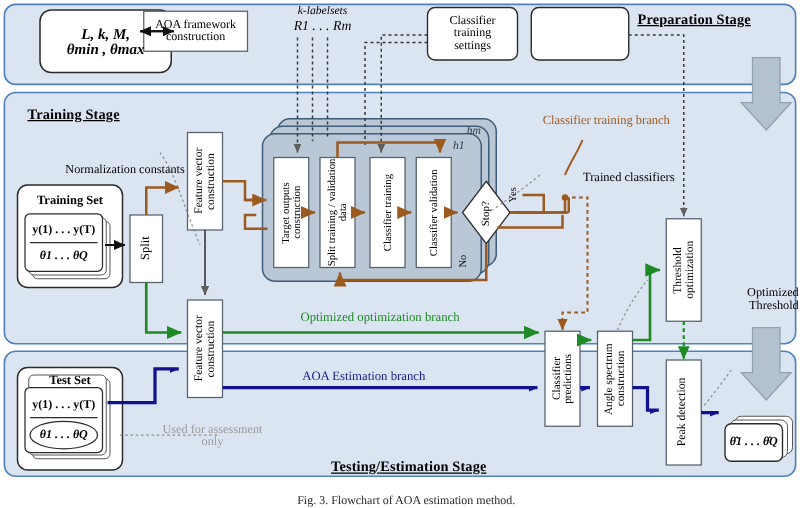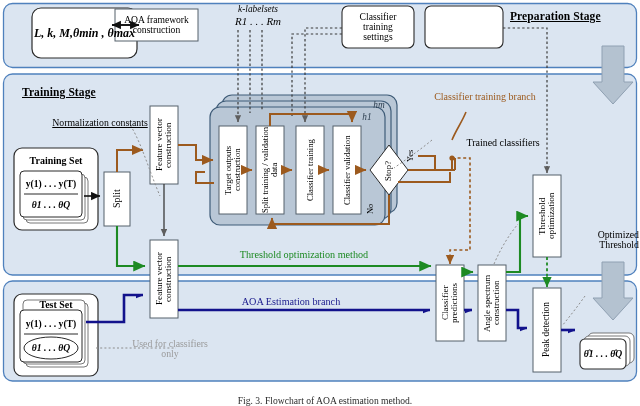--- a/index.html
+++ b/index.html
@@ -201,36 +201,36 @@
       <path d="M128,122 C140,138 148,168 160,196"></path>
       <path d="M432,140 C420,150 408,158 394,168"></path>
       <path d="M494,264 C500,250 508,236 518,224"></path>
       <path d="M585,296 C578,306 570,316 562,326"></path>
       <path d="M96,348 L176,348"></path>
     </g>
   </svg>
 
   <div class="lbl stagetitle" style="left:510px;top:8px;width:124px;height:18px;justify-content:flex-start;">Preparation Stage</div>
 
-  <div class="lbl plain" style="left:32px;top:8px;width:105px;height:50px;">
+  <div class="lbl plain" style="left:32px;top:8px;width:105px;height:50px;flex-direction:column;">
     <span style="font-style:italic;font-weight:bold;font-size:12px;">L, k, M,</span>
     <span style="font-style:italic;font-weight:bold;font-size:12px;">θmin , θmax</span>
   </div>
 
   <div class="lbl plain" style="left:115px;top:9px;width:83px;height:32px;font-size:9.6px;padding:0 2px;">AOA framework construction</div>
 
   <div class="lbl small" style="left:208px;top:3px;width:100px;height:13px;font-style:italic;">k-labelsets</div>
   <div class="lbl small" style="left:208px;top:15px;width:100px;height:14px;font-style:italic;font-size:11px;">R1 . . . Rm</div>
 
   <div class="lbl plain" style="left:342px;top:6px;width:72px;height:42px;font-size:9.6px;padding:0 13px;">Classifier training settings</div>
 
 
   <div class="lbl stagetitle" style="left:22px;top:84px;width:120px;height:18px;justify-content:flex-start;">Training Stage</div>
 
-  <div class="lbl plain" style="left:48px;top:108px;width:104px;height:30px;font-size:9.8px;text-decoration:underline;">Normalization constants</div>
+  <div class="lbl plain" style="left:48px;top:121px;width:104px;height:30px;font-size:9.8px;">Normalization constants</div>
 
   <div class="lbl" style="left:14px;top:150px;width:84px;height:22px;flex-direction:column;">
     <span class="bld" style="font-size:10px;line-height:1.05;">Training Set</span>
   </div>
   <div class="lbl" style="left:20px;top:174px;width:62px;height:20px;font-size:9.6px;font-weight:bold;">y(1) . . . y(T)</div>
   <div class="lbl" style="left:20px;top:195px;width:62px;height:20px;font-size:9.6px;font-weight:bold;font-style:italic;">θ1 . . . θQ</div>
 
   <div class="lbl vert plain" style="left:104px;top:172px;width:26px;height:54px;font-size:10px;">Split</div>
 
   <div class="lbl vert plain" style="left:150px;top:106px;width:28px;height:78px;font-size:9.2px;">Feature vector construction</div>
@@ -246,34 +246,35 @@
   <div class="lbl vert" style="left:333px;top:126px;width:28px;height:88px;font-size:8.6px;">Classifier validation</div>
 
   <div class="lbl vert" style="left:375px;top:152px;width:28px;height:38px;font-size:8.8px;">Stop?</div>
   <div class="lbl vert tiny" style="left:404px;top:142px;width:14px;height:28px;">Yes</div>
   <div class="lbl vert tiny" style="left:364px;top:196px;width:14px;height:26px;">No</div>
 
   <div class="lbl plain" style="left:460px;top:128px;width:86px;height:30px;font-size:10px;">Trained classifiers</div>
 
   <div class="lbl plain brown" style="left:430px;top:82px;width:110px;height:30px;font-size:10px;">Classifier training branch</div>
 
-  <div class="lbl plain green" style="left:204px;top:247px;width:200px;height:16px;font-size:10.2px;">Threshold optimization method</div>
+  <div class="lbl plain green" style="left:204px;top:247px;width:200px;height:16px;font-size:10.2px;">Optimized optimization branch</div>
 
   <div class="lbl vert plain" style="left:533px;top:175px;width:28px;height:82px;font-size:9.2px;">Threshold optimization</div>
 
   <div class="lbl plain" style="left:563px;top:225px;width:76px;height:30px;font-size:9.8px;text-align:right;">Optimized Threshold</div>
 
+  <div class="lbl stagetitle" style="left:232px;top:366px;width:190px;height:18px;">Testing/Estimation Stage</div>
 
   <div class="lbl" style="left:14px;top:296px;width:84px;height:18px;">
     <span class="bld" style="font-size:10px;">Test Set</span>
   </div>
   <div class="lbl" style="left:20px;top:314px;width:62px;height:20px;font-size:9.6px;font-weight:bold;">y(1) . . . y(T)</div>
   <div class="lbl" style="left:20px;top:338px;width:62px;height:20px;font-size:9.6px;font-weight:bold;font-style:italic;">θ1 . . . θQ</div>
 
-  <div class="lbl grey" style="left:124px;top:327px;width:92px;height:44px;font-size:9.8px;">Used for classifiers only</div>
+  <div class="lbl grey" style="left:124px;top:327px;width:92px;height:44px;font-size:9.8px;">Used for assessment only</div>
 
   <div class="lbl plain navy" style="left:206px;top:294px;width:170px;height:16px;font-size:10.2px;">AOA Estimation branch</div>
 
   <div class="lbl vert plain" style="left:436px;top:265px;width:28px;height:76px;font-size:9px;">Classifier predictions</div>
 
   <div class="lbl vert plain" style="left:478px;top:265px;width:28px;height:76px;font-size:9px;">Angle spectrum construction</div>
 
   <div class="lbl vert plain" style="left:533px;top:288px;width:28px;height:84px;font-size:9.4px;">Peak detection</div>
 
   <div class="lbl" style="left:580px;top:339px;width:46px;height:30px;font-size:9.6px;font-weight:bold;font-style:italic;">θ̂1 . . . θ̂Q</div>

